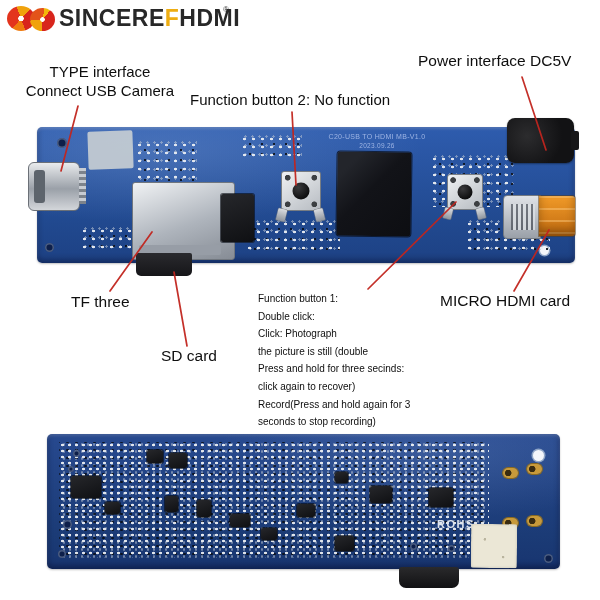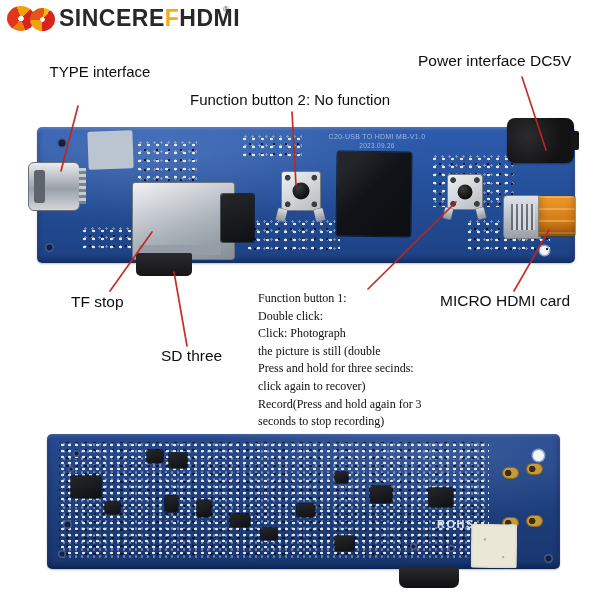--- a/index.html
+++ b/index.html
@@ -75,27 +75,28 @@
 
   <div>
     <div class="ap ap1"></div>
     <div class="ap ap2"></div>
     <div class="brand-text"><span>SINCERE</span><span class="gold">F</span><span>HDMI</span></div>
     <div class="brand-reg">®</div>
   </div>
 
   <div class="lbl" style="left:14px;top:62px;width:172px;text-align:center;line-height:19px;">
     <div>TYPE interface</div>
+    <div>Connect USB Camera</div>
   </div>
   <div class="lbl" style="left:190px;top:91px;">Function button 2: No function</div>
   <div class="lbl" style="left:418px;top:52px;font-size:15.5px;">Power interface DC5V</div>
-  <div class="lbl" style="left:71px;top:293px;font-size:15.5px;">TF stop</div>
-  <div class="lbl" style="left:161px;top:347px;font-size:15.5px;">SD three</div>
+  <div class="lbl" style="left:71px;top:293px;font-size:15.5px;">TF three</div>
+  <div class="lbl" style="left:161px;top:347px;font-size:15.5px;">SD card</div>
   <div class="lbl" style="left:440px;top:292px;font-size:15.5px;">MICRO HDMI card</div>
-  <div class="lbl" style="left:258px;top:290px;font-size:12px;line-height:17.6px;font-family:Liberation Serif, serif;">
+  <div class="lbl" style="left:258px;top:290px;font-size:10px;line-height:17.6px;">
     <div>Function button 1:</div>
     <div>Double click:</div>
     <div>Click: Photograph</div>
     <div>the picture is still (double</div>
     <div>Press and hold for three secinds:</div>
     <div>click again to recover)</div>
     <div>Record(Press and hold again for 3</div>
     <div>seconds to stop recording)</div>
   </div>
 

